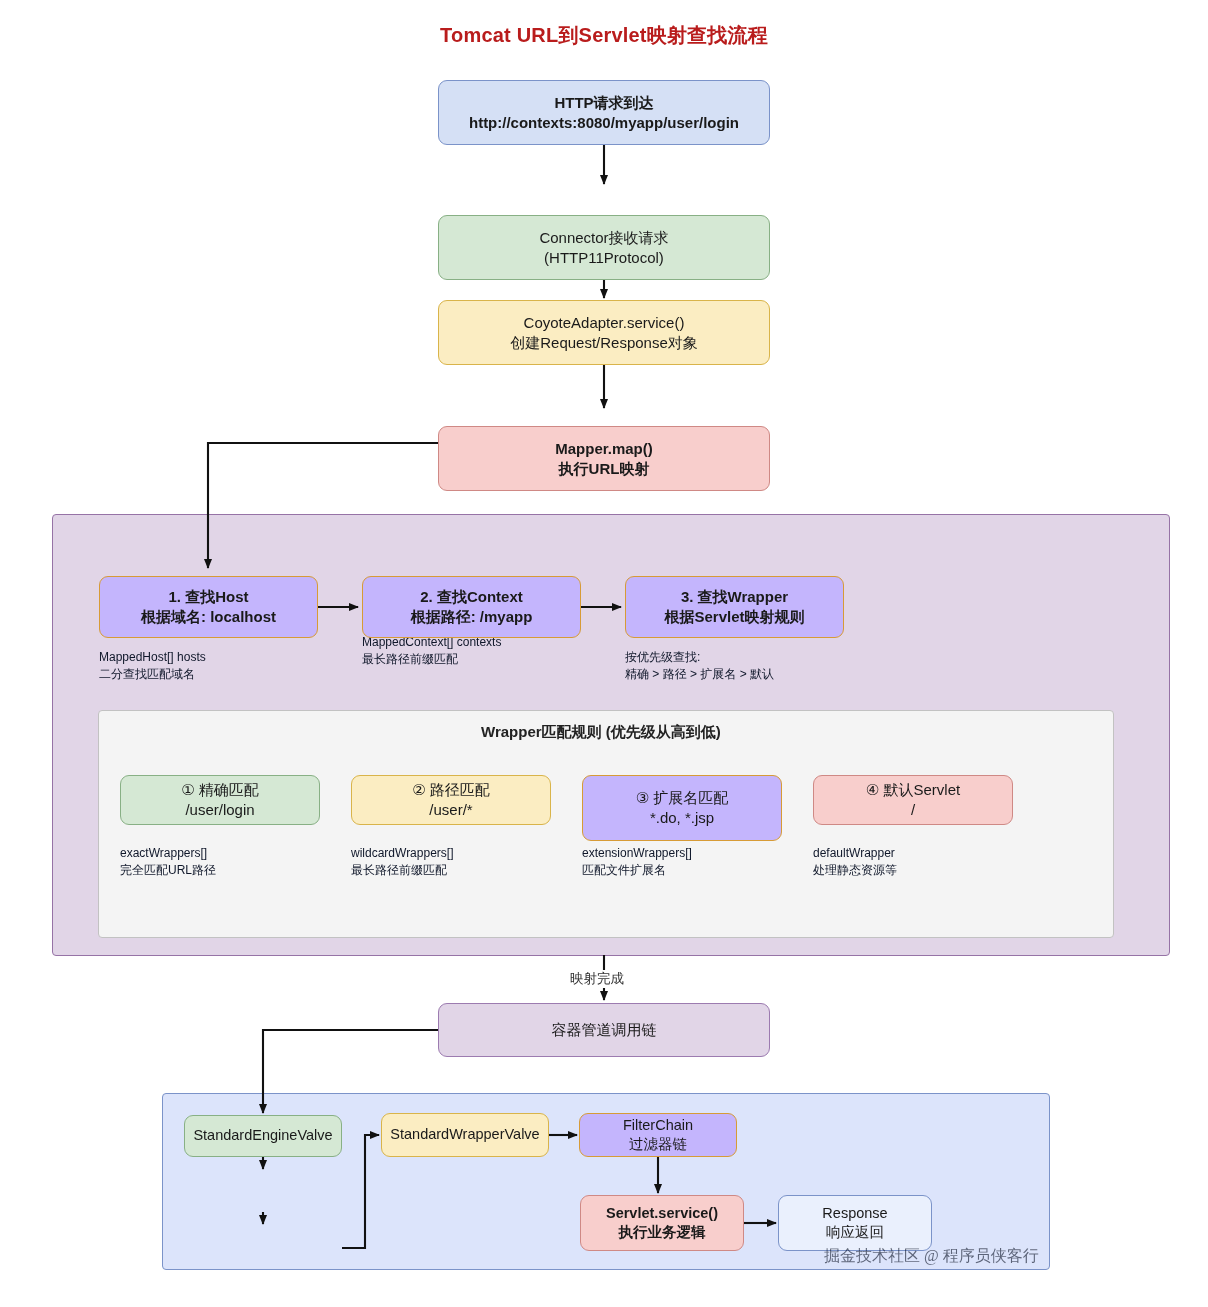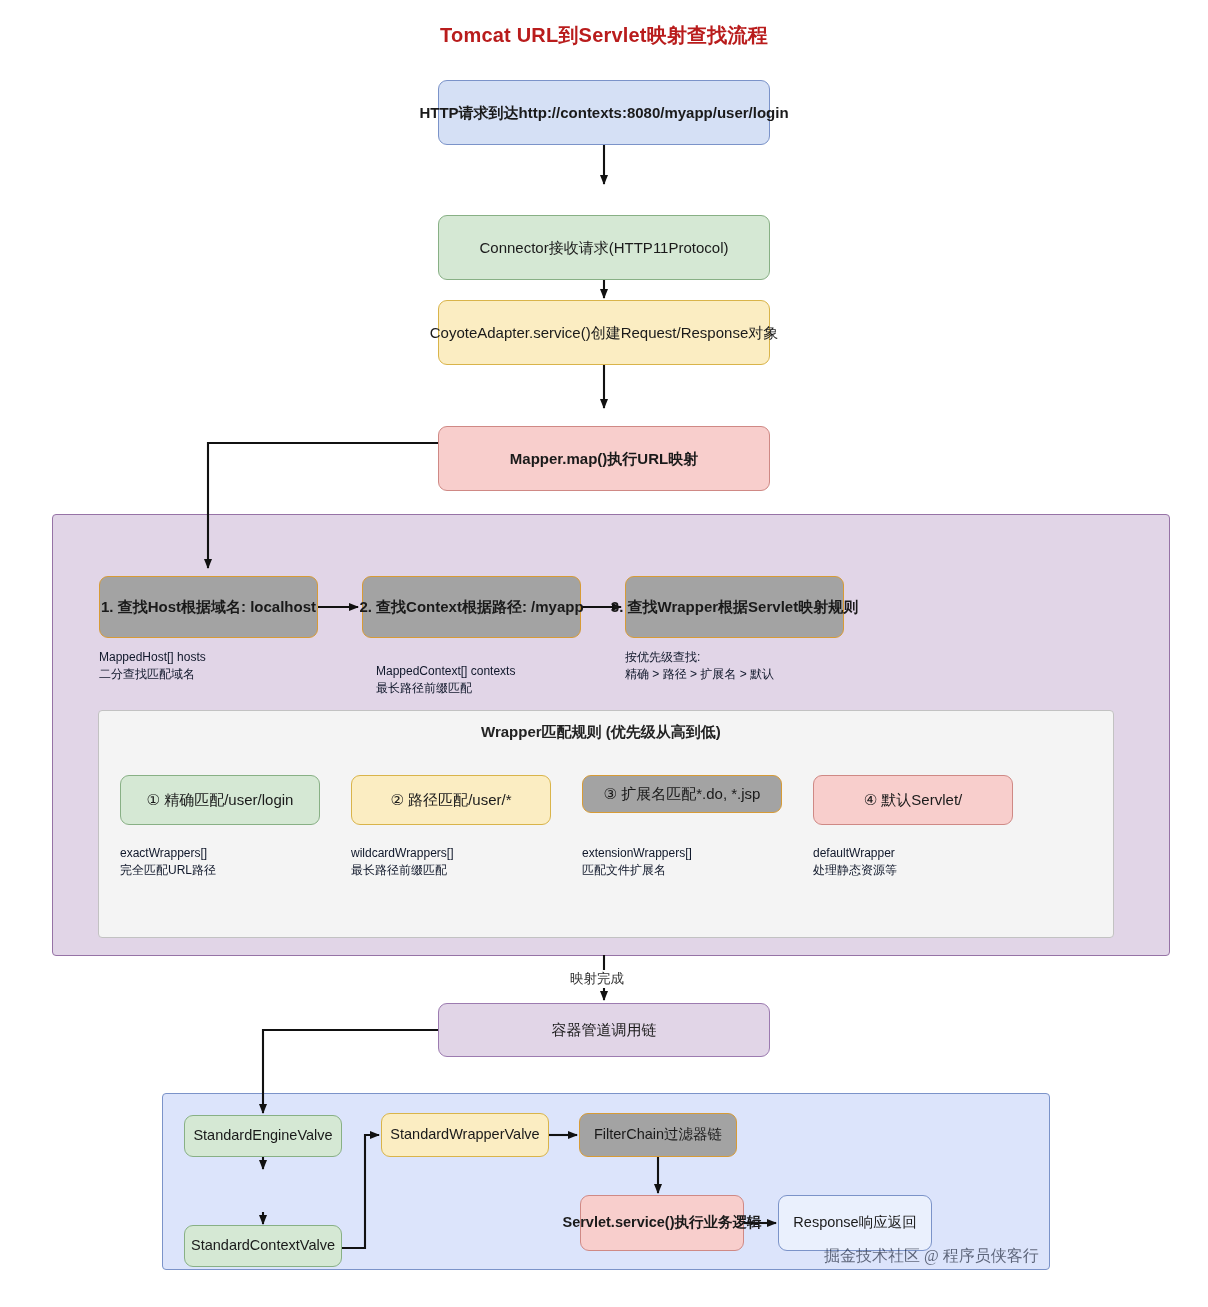--- a/index.html
+++ b/index.html
@@ -11,35 +11,35 @@
     overflow:hidden;
     color:#1a1a1a;
   }
   #canvas{position:absolute;left:0;top:0;width:1208px;height:1307px;}
 
   
   .node{
     position:absolute;
     box-sizing:border-box;
     display:flex;
-    flex-direction:row;
+    flex-direction:column;
     align-items:center;
     justify-content:center;
     text-align:center;
     border-radius:9px;
     line-height:1.32;
     font-size:15px;
     z-index:4;
   }
   .node .l1,.node .l2{display:block;white-space:nowrap;}
 
   .blue   {background:#d5e0f5;border:1.6px solid #7b93c9;}
   .green  {background:#d5e8d4;border:1.6px solid #88b085;}
   .yellow {background:#fbedc2;border:1.6px solid #d9b44a;}
-  .orange {background:#a3a3a3;border:1.6px solid #d79b36;}
+  .orange {background:#c4b5fd;border:1.6px solid #d79b36;}
   .red    {background:#f8cecc;border:1.6px solid #cf8985;}
   .purple {background:#e1d5e7;border:1.6px solid #9c7bb0;}
   .white  {background:#eaf0fd;border:1.6px solid #7b93c9;}
 
   .b{font-weight:bold;}
 
   
   .group{
     position:absolute;
     box-sizing:border-box;
@@ -179,21 +179,21 @@
     <span class="l1 b">1. 查找Host</span>
     <span class="l2 b">根据域名: localhost</span>
   </div>
   <div class="cap" style="left:99px;top:649px;width:240px;">MappedHost[] hosts
 二分查找匹配域名</div>
 
   <div class="node orange" style="left:362px;top:576px;width:219px;height:62px;">
     <span class="l1 b">2. 查找Context</span>
     <span class="l2 b">根据路径: /myapp</span>
   </div>
-  <div class="cap" style="left:362px;top:663px;width:240px;margin-left:14px;">MappedContext[] contexts
+  <div class="cap" style="left:362px;top:634px;width:240px;">MappedContext[] contexts
 最长路径前缀匹配</div>
 
   <div class="node orange" style="left:625px;top:576px;width:219px;height:62px;">
     <span class="l1 b">3. 查找Wrapper</span>
     <span class="l2 b">根据Servlet映射规则</span>
   </div>
   <div class="cap" style="left:625px;top:649px;width:280px;">按优先级查找:
 精确 &gt; 路径 &gt; 扩展名 &gt; 默认</div>
 
   <div class="group group-gray" style="left:98px;top:710px;width:1016px;height:228px;z-index:2;"></div>
@@ -206,21 +206,21 @@
   <div class="cap" style="left:120px;top:845px;width:220px;">exactWrappers[]
 完全匹配URL路径</div>
 
   <div class="node yellow" style="left:351px;top:775px;width:200px;height:50px;z-index:4;">
     <span class="l1">② 路径匹配</span>
     <span class="l2">/user/*</span>
   </div>
   <div class="cap" style="left:351px;top:845px;width:220px;">wildcardWrappers[]
 最长路径前缀匹配</div>
 
-  <div class="node orange" style="left:582px;top:775px;width:200px;height:38px;z-index:4;">
+  <div class="node orange" style="left:582px;top:775px;width:200px;height:66px;z-index:4;">
     <span class="l1">③ 扩展名匹配</span>
     <span class="l2">*.do, *.jsp</span>
   </div>
   <div class="cap" style="left:582px;top:845px;width:220px;">extensionWrappers[]
 匹配文件扩展名</div>
 
   <div class="node red" style="left:813px;top:775px;width:200px;height:50px;z-index:4;">
     <span class="l1">④ 默认Servlet</span>
     <span class="l2">/</span>
   </div>
@@ -233,23 +233,20 @@
     <span class="l1">容器管道调用链</span>
   </div>
 
   <div class="group group-blue" style="left:162px;top:1093px;width:888px;height:177px;"></div>
 
   <div class="node green" style="left:184px;top:1115px;width:158px;height:42px;font-size:14.5px;">
     <span class="l1">StandardEngineValve</span>
   </div>
 
 
-  <div class="node green" style="left:184px;top:1225px;width:158px;height:42px;font-size:14.5px;">
-    <span class="l1">StandardContextValve</span>
-  </div>
 
   <div class="node yellow" style="left:381px;top:1113px;width:168px;height:44px;font-size:14.5px;">
     <span class="l1">StandardWrapperValve</span>
   </div>
 
   <div class="node orange" style="left:579px;top:1113px;width:158px;height:44px;font-size:14.5px;">
     <span class="l1">FilterChain</span>
     <span class="l2">过滤器链</span>
   </div>
 

